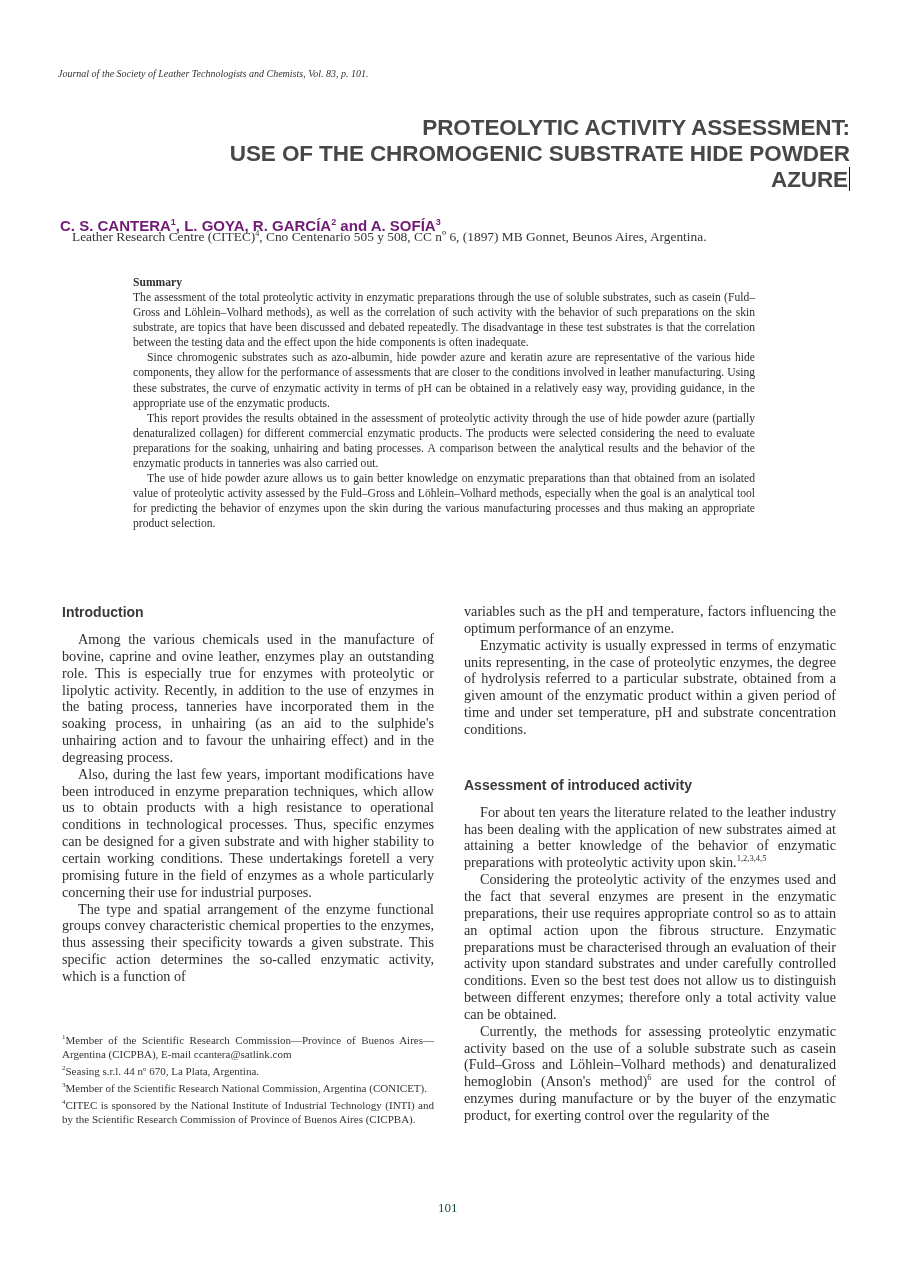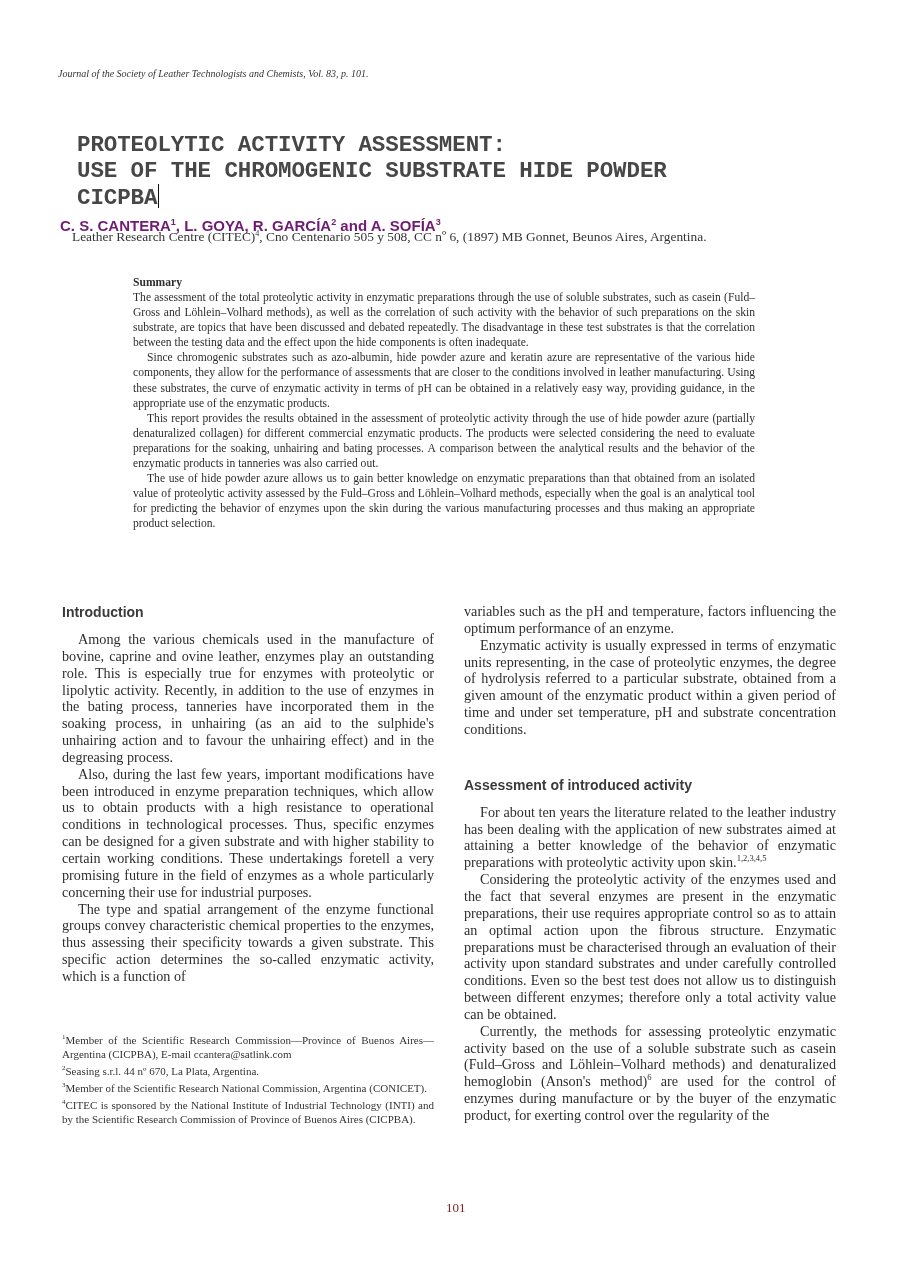--- a/index.html
+++ b/index.html
@@ -8,23 +8,24 @@
       color: #2b2b2b;
       font-family: "Liberation Serif", serif;
     }
     .journal-line {
       position: absolute; left: 58px; top: 68px;
       font-family: "Liberation Serif", serif; font-style: italic;
       font-size: 10px; color: #333;
     }
     .title {
       position: absolute; left: 60px; top: 115px; width: 790px;
-      font-family: Liberation Mono, monospace; font-weight: bold;
-      font-size: 22.5px; line-height: 26px; color: #474747; margin: 17px;
+      font-family: Liberation Sans, sans-serif; font-weight: bold;
+      font-size: 22.5px; line-height: 26px; color: #474747; margin: 0;
       letter-spacing: -0.1px;
+      text-align: right;
     }
     .title .caret { display: inline-block; width: 1px; height: 24px; background: #111; vertical-align: -4px; margin-left: 1px; }
     .authors {
       position: absolute; left: 60px; top: 205px;
       font-family: "Liberation Sans", sans-serif; font-weight: bold;
       font-size: 15px; color: #701a75; margin-top: 12px;
     }
     .authors sup { font-size: 9px; }
     .affiliation {
       position: absolute; left: 72px; top: 229px;
@@ -57,32 +58,32 @@
     .col sup { font-size: 8.5px; line-height: 0; }
 
     .footnotes {
       position: absolute; left: 62px; top: 1030px; width: 372px;
       font-size: 11px; line-height: 14.2px; color: #333; text-align: justify;
     }
     .footnotes p { margin: 0; }
     .footnotes .presented { margin-bottom: 6px; }
     .footnotes sup { font-size: 7px; }
     .page-number {
-      position: absolute; left: 438px; top: 1200px; font-size: 13px; color: #7f1d1d; margin-left: 8px;
+      position: absolute; left: 438px; top: 1200px; font-size: 13px; color: #14532d;
     }
   </style>
 </head>
 <body>
 
 <div class="journal-line">Journal of the Society of Leather Technologists and Chemists, Vol. 83, p. 101.</div>
 
 <h1 class="title">
   <span>PROTEOLYTIC ACTIVITY ASSESSMENT:</span><br>
   <span>USE OF THE CHROMOGENIC SUBSTRATE HIDE POWDER</span><br>
-  <span>CICPBA</span><span class="caret"></span>
+  <span>AZURE</span><span class="caret"></span>
 </h1>
 
 <div class="authors">
   <span>C. S. CANTERA</span><sup>1</sup><span>, </span><span>L. GOYA</span><span>, </span><span>R. GARCÍA</span><sup>2</sup><span> and </span><span>A. SOFÍA</span><sup>3</sup>
 </div>
 
 <div class="affiliation">
   <span>Leather Research Centre (CITEC)</span><sup>4</sup><span>, Cno Centenario 505 y 508, CC nº 6, (1897) MB Gonnet, Beunos Aires, Argentina.</span>
 </div>
 

